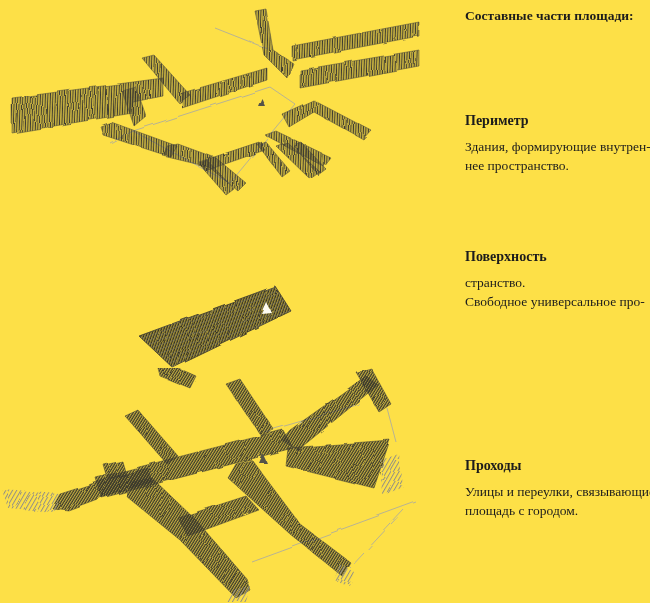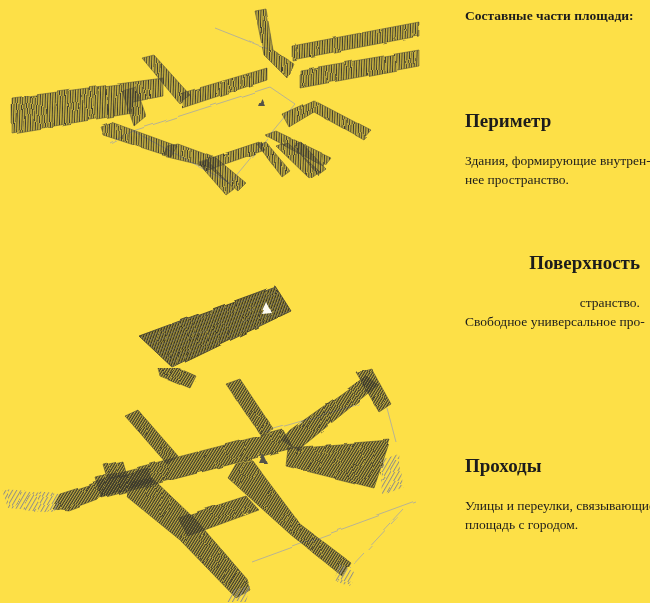--- a/index.html
+++ b/index.html
@@ -5,23 +5,23 @@
   html,body{margin:0;padding:0;background:#ffffff;}
   .page{position:relative;width:650px;height:603px;background:#fde047;overflow:hidden;
         font-family:"Liberation Serif","DejaVu Serif",serif;color:#1c1c1c;}
   .sk{position:absolute;opacity:.93;}
   .sk1{left:0;top:52;width:420px;height:232px;}
   .sk2{left:115px;top:278px;width:210px;height:105px;}
   .sk3{left:0;top:368px;width:420px;height:235px;}
   .col{position:absolute;left:465px;top:0;width:175px;}
   .hd{position:absolute;left:0;top:7px;font-weight:bold;font-size:13.5px;line-height:17px;}
   .sec{position:absolute;left:0;width:175px;}
-  .s1{top:112px;} .s2{top:254px;text-align:right;} .s3{top:457px;}
-  .ttl{font-weight:bold;font-size:19px;line-height:17px;}
-  .desc{margin-top:22px;}
+  .s1{top:112px;} .s2{top:248px;} .s3{top:457px;}
+  .ttl{font-weight:bold;font-size:14px;line-height:17px;}
+  .desc{margin-top:8px;}
   .ln{font-size:13.5px;line-height:19px;white-space:nowrap;}
   .wall{stroke:#3a3a3a;stroke-width:.5;}
   .street{stroke:#333333;stroke-width:.5;}
   .faint{fill:none;stroke:#aaaaa2;stroke-width:.9;}
 </style>
 </head>
 <body>
 
 <div class="page">
 

